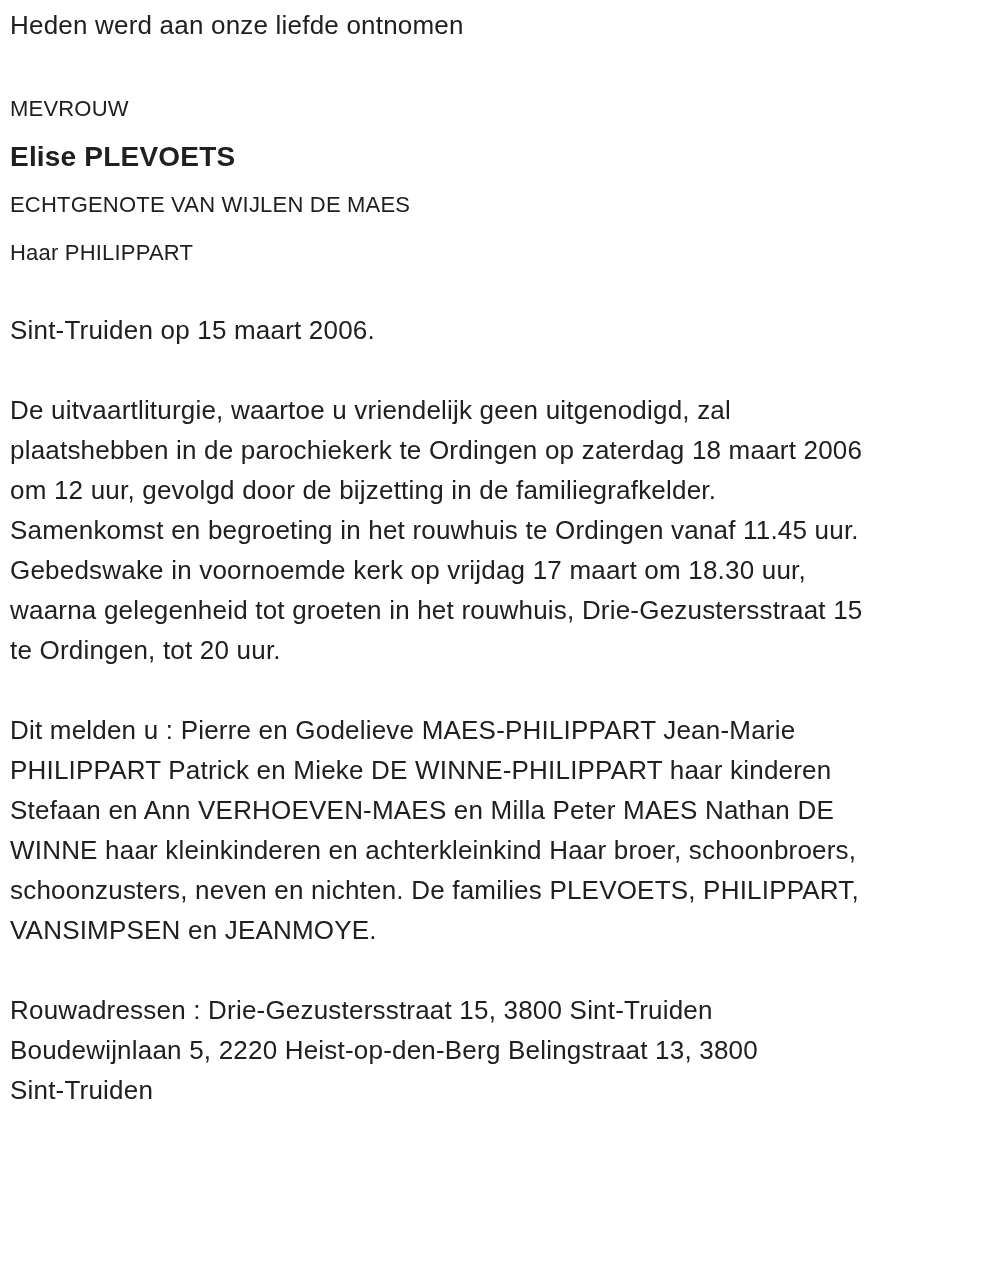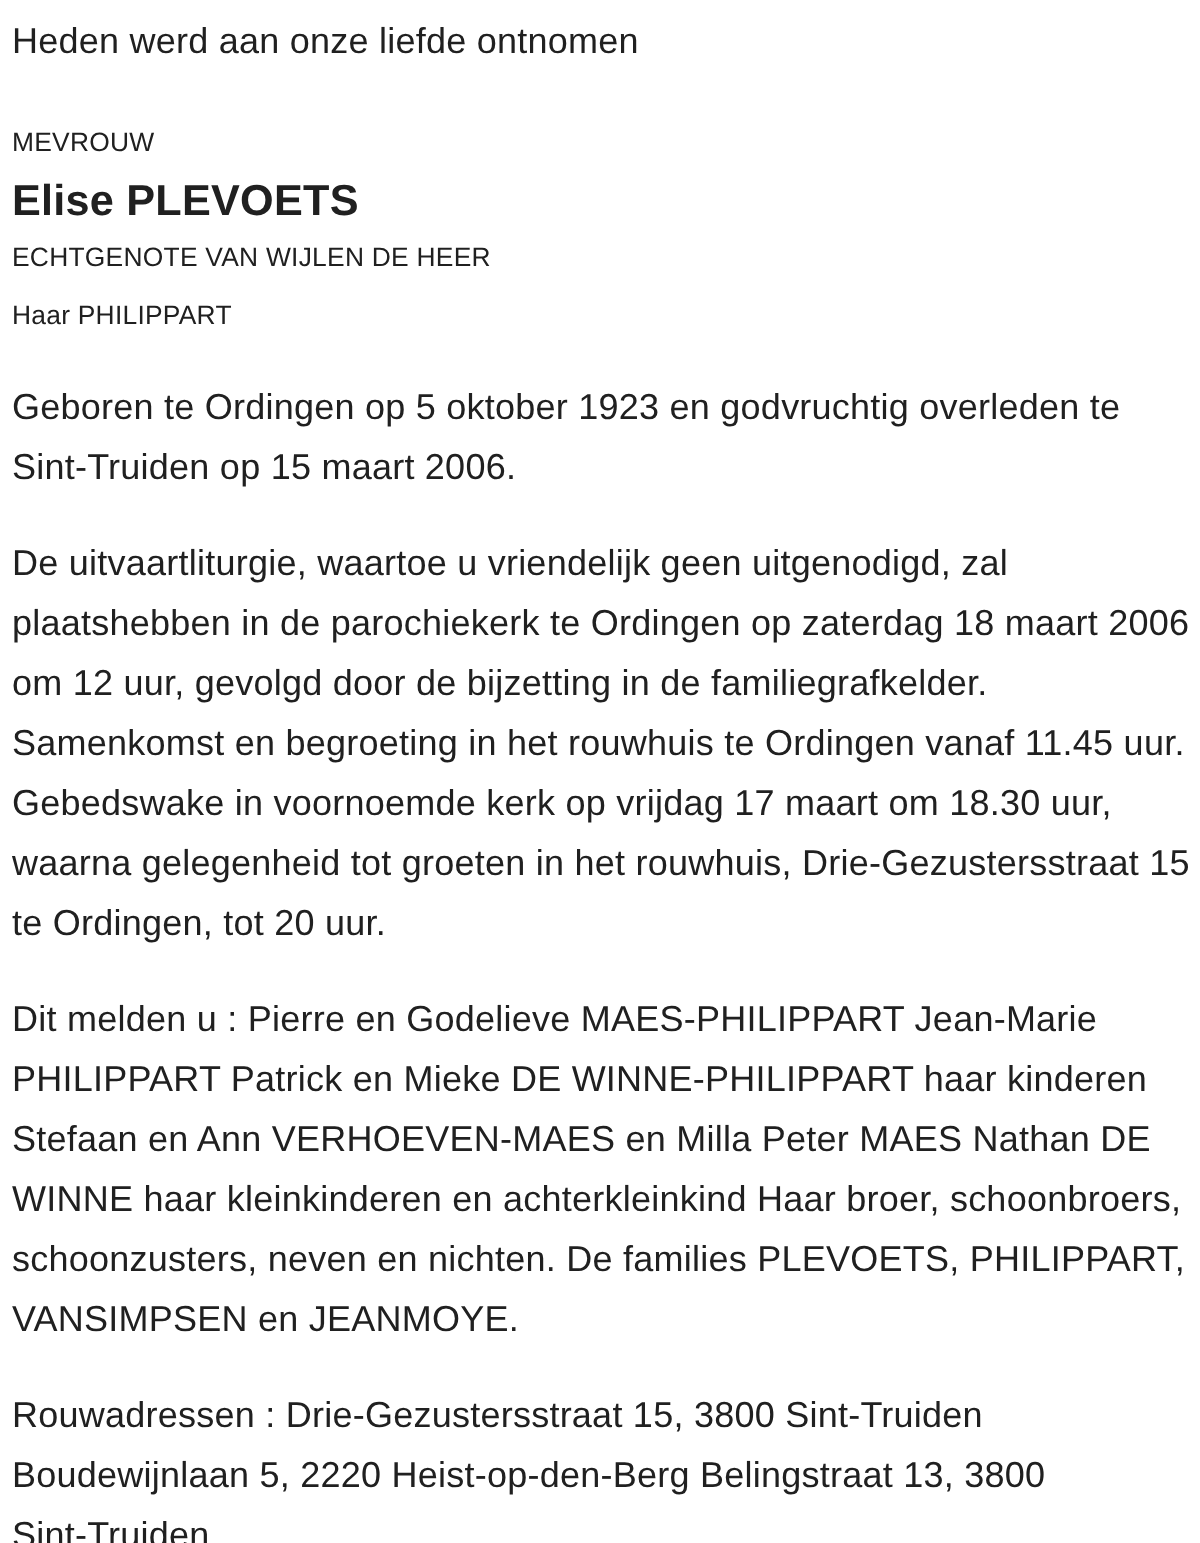--- a/index.html
+++ b/index.html
@@ -6,57 +6,55 @@
   html, body { background: #ffffff; }
   body {
     width: 1000px;
     height: 1286px;
     font-family: "Liberation Sans", sans-serif;
     color: #202020;
     padding: 5px 12px 0 10px;
     overflow: hidden;
   }
   .line {
-    font-size: 30px;
+    font-size: 26px;
     line-height: 40px;
     white-space: nowrap;
     letter-spacing: 0.2px;
-    margin-top: 10px;
   }
   .header-line {
     font-size: 22px;
     line-height: 48px;
     white-space: nowrap;
     letter-spacing: 0.2px;
   }
   .name-line {
     font-weight: 700;
-    font-size: 36px;
+    font-size: 28px;
   }
   .para { margin-bottom: 40px; }
   .header-block { margin-bottom: 33px; }
 </style>
 </head>
 <body>
 
 <main>
 
   <div class="para">
     <div class="line">Heden werd aan onze liefde ontnomen</div>
   </div>
 
   <div class="header-block">
     <div class="header-line">MEVROUW</div>
     <div class="header-line name-line">Elise PLEVOETS</div>
-    <div class="header-line">ECHTGENOTE VAN WIJLEN DE HEER</div>
+    <div class="header-line">ECHTGENOTE VAN WIJLEN DE MAES</div>
     <div class="header-line">Haar PHILIPPART</div>
   </div>
 
   <div class="para">
-    <div class="line">Geboren te Ordingen op 5 oktober 1923 en godvruchtig overleden te</div>
     <div class="line">Sint-Truiden op 15 maart 2006.</div>
   </div>
 
   <div class="para">
     <div class="line">De uitvaartliturgie, waartoe u vriendelijk geen uitgenodigd, zal</div>
     <div class="line">plaatshebben in de parochiekerk te Ordingen op zaterdag 18 maart 2006</div>
     <div class="line">om 12 uur, gevolgd door de bijzetting in de familiegrafkelder.</div>
     <div class="line">Samenkomst en begroeting in het rouwhuis te Ordingen vanaf 11.45 uur.</div>
     <div class="line">Gebedswake in voornoemde kerk op vrijdag 17 maart om 18.30 uur,</div>
     <div class="line">waarna gelegenheid tot groeten in het rouwhuis, Drie-Gezustersstraat 15</div>

